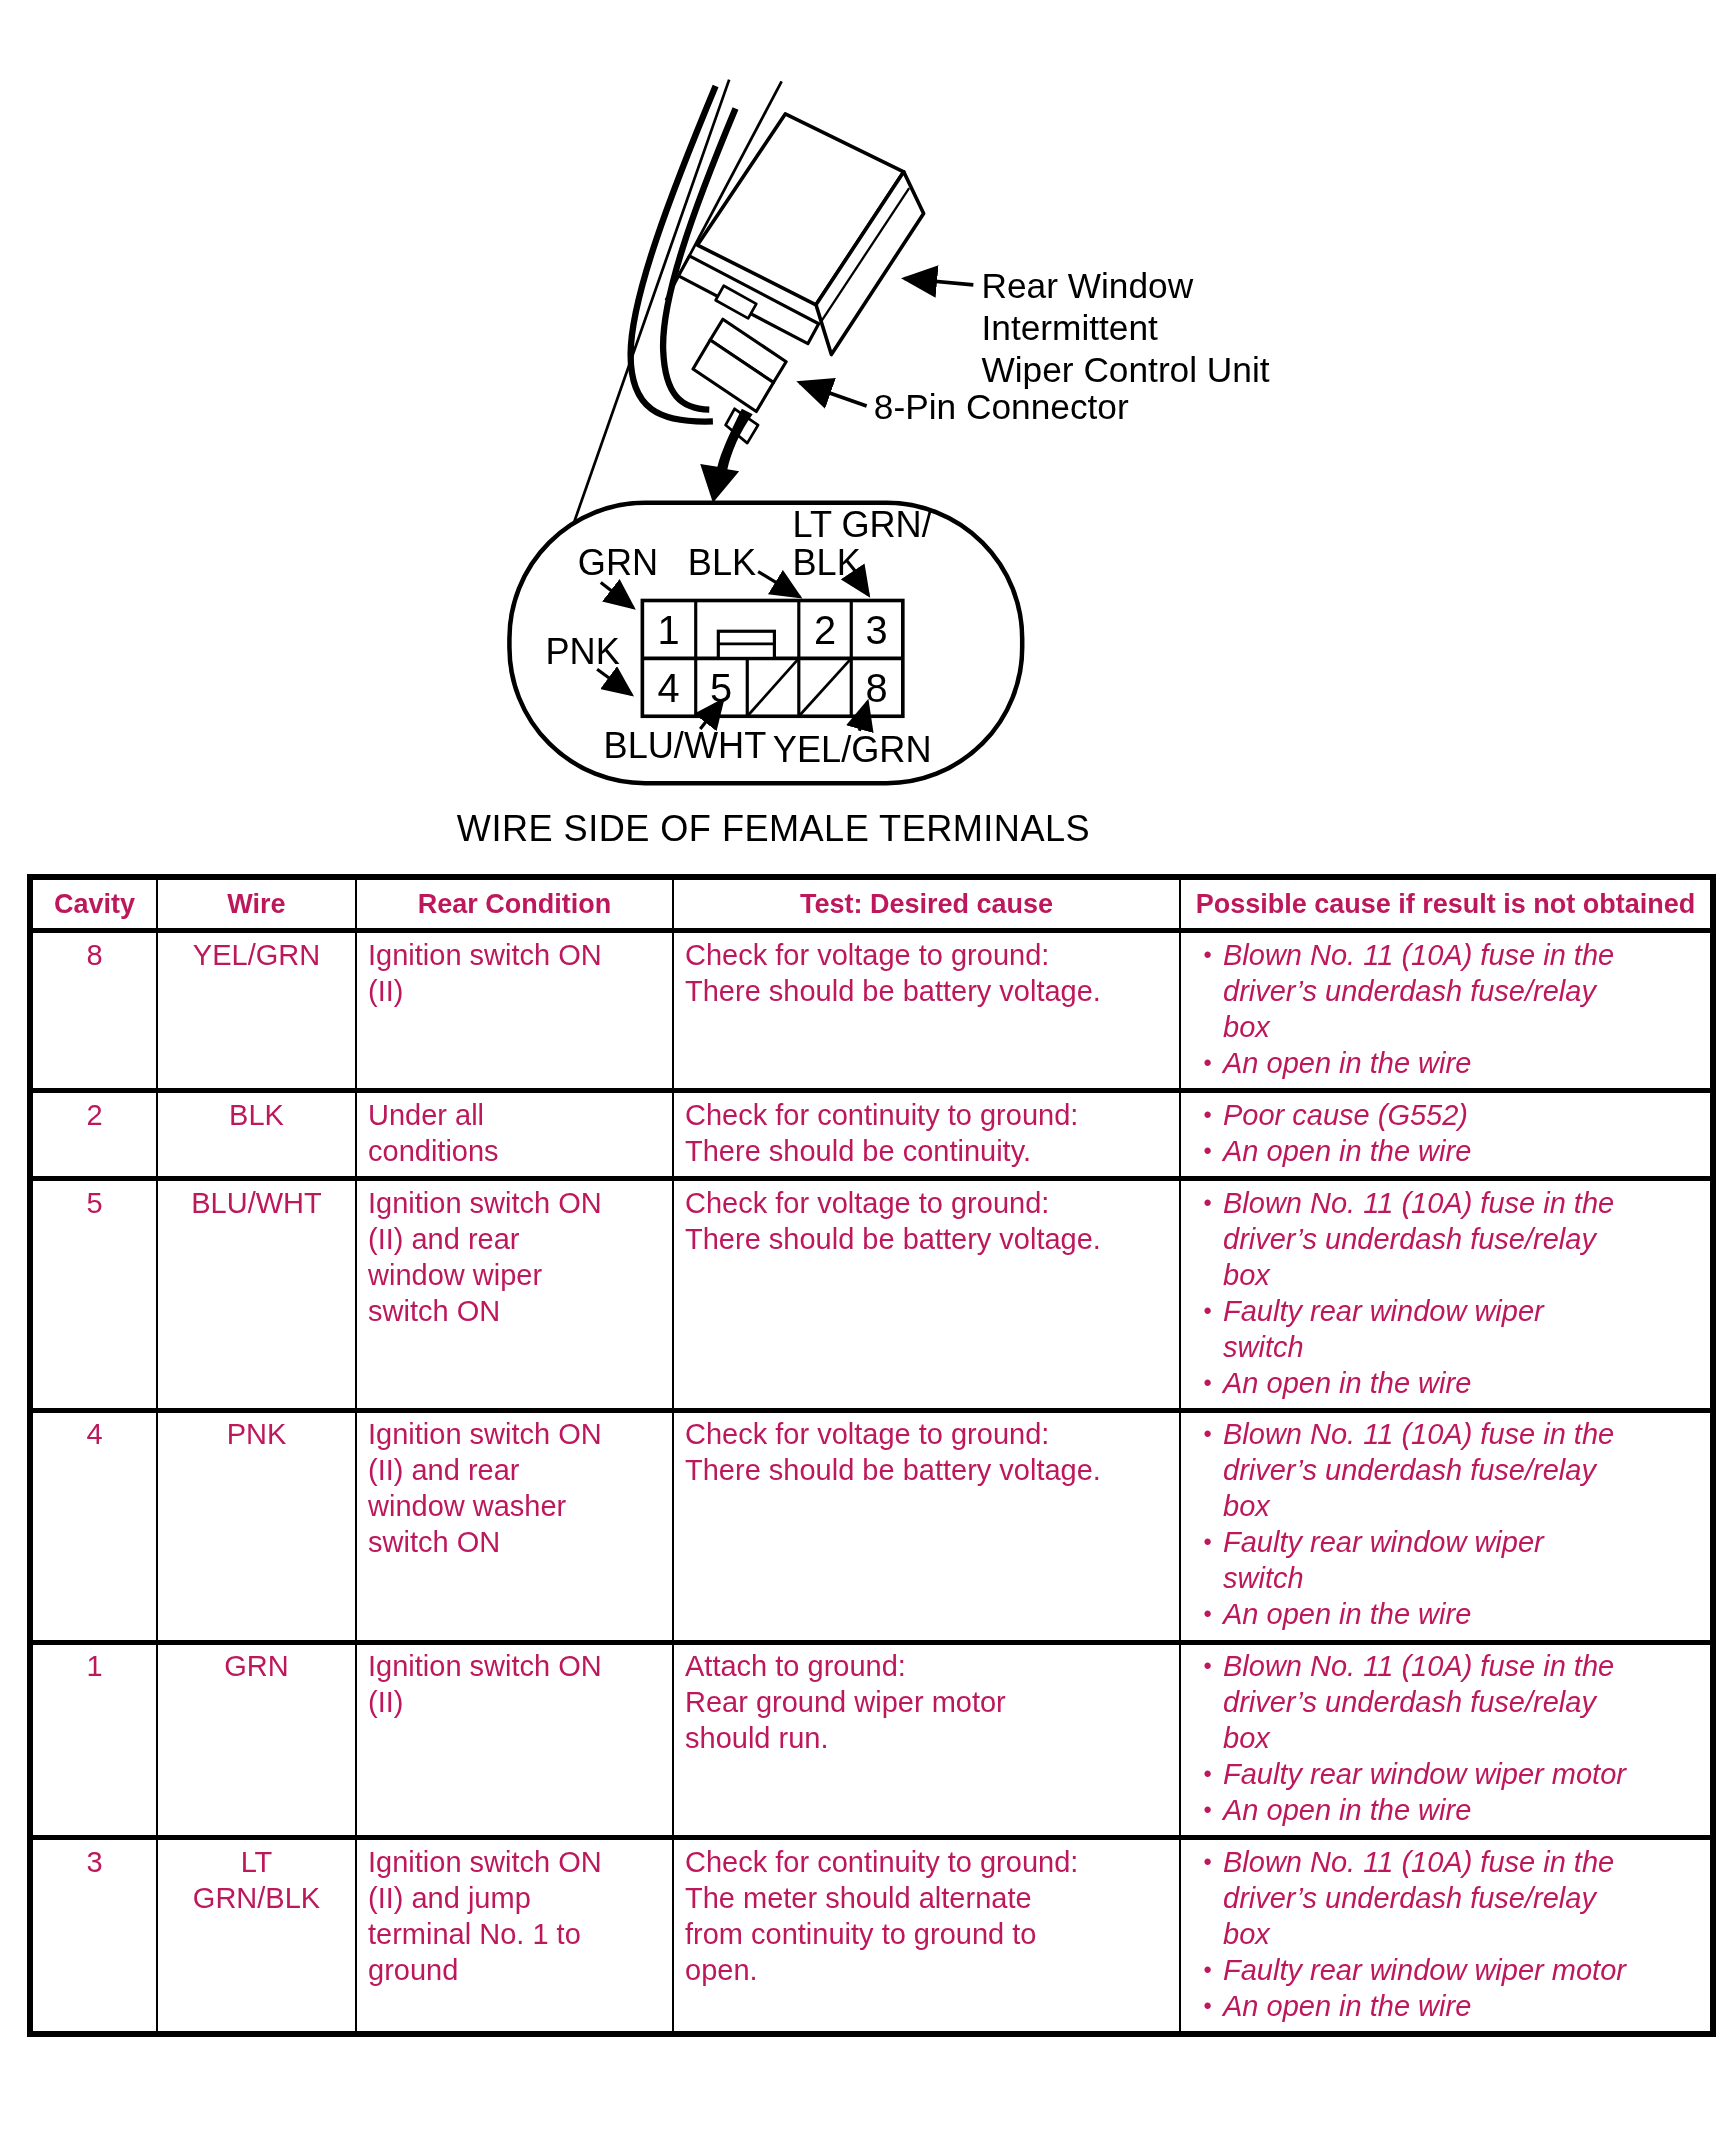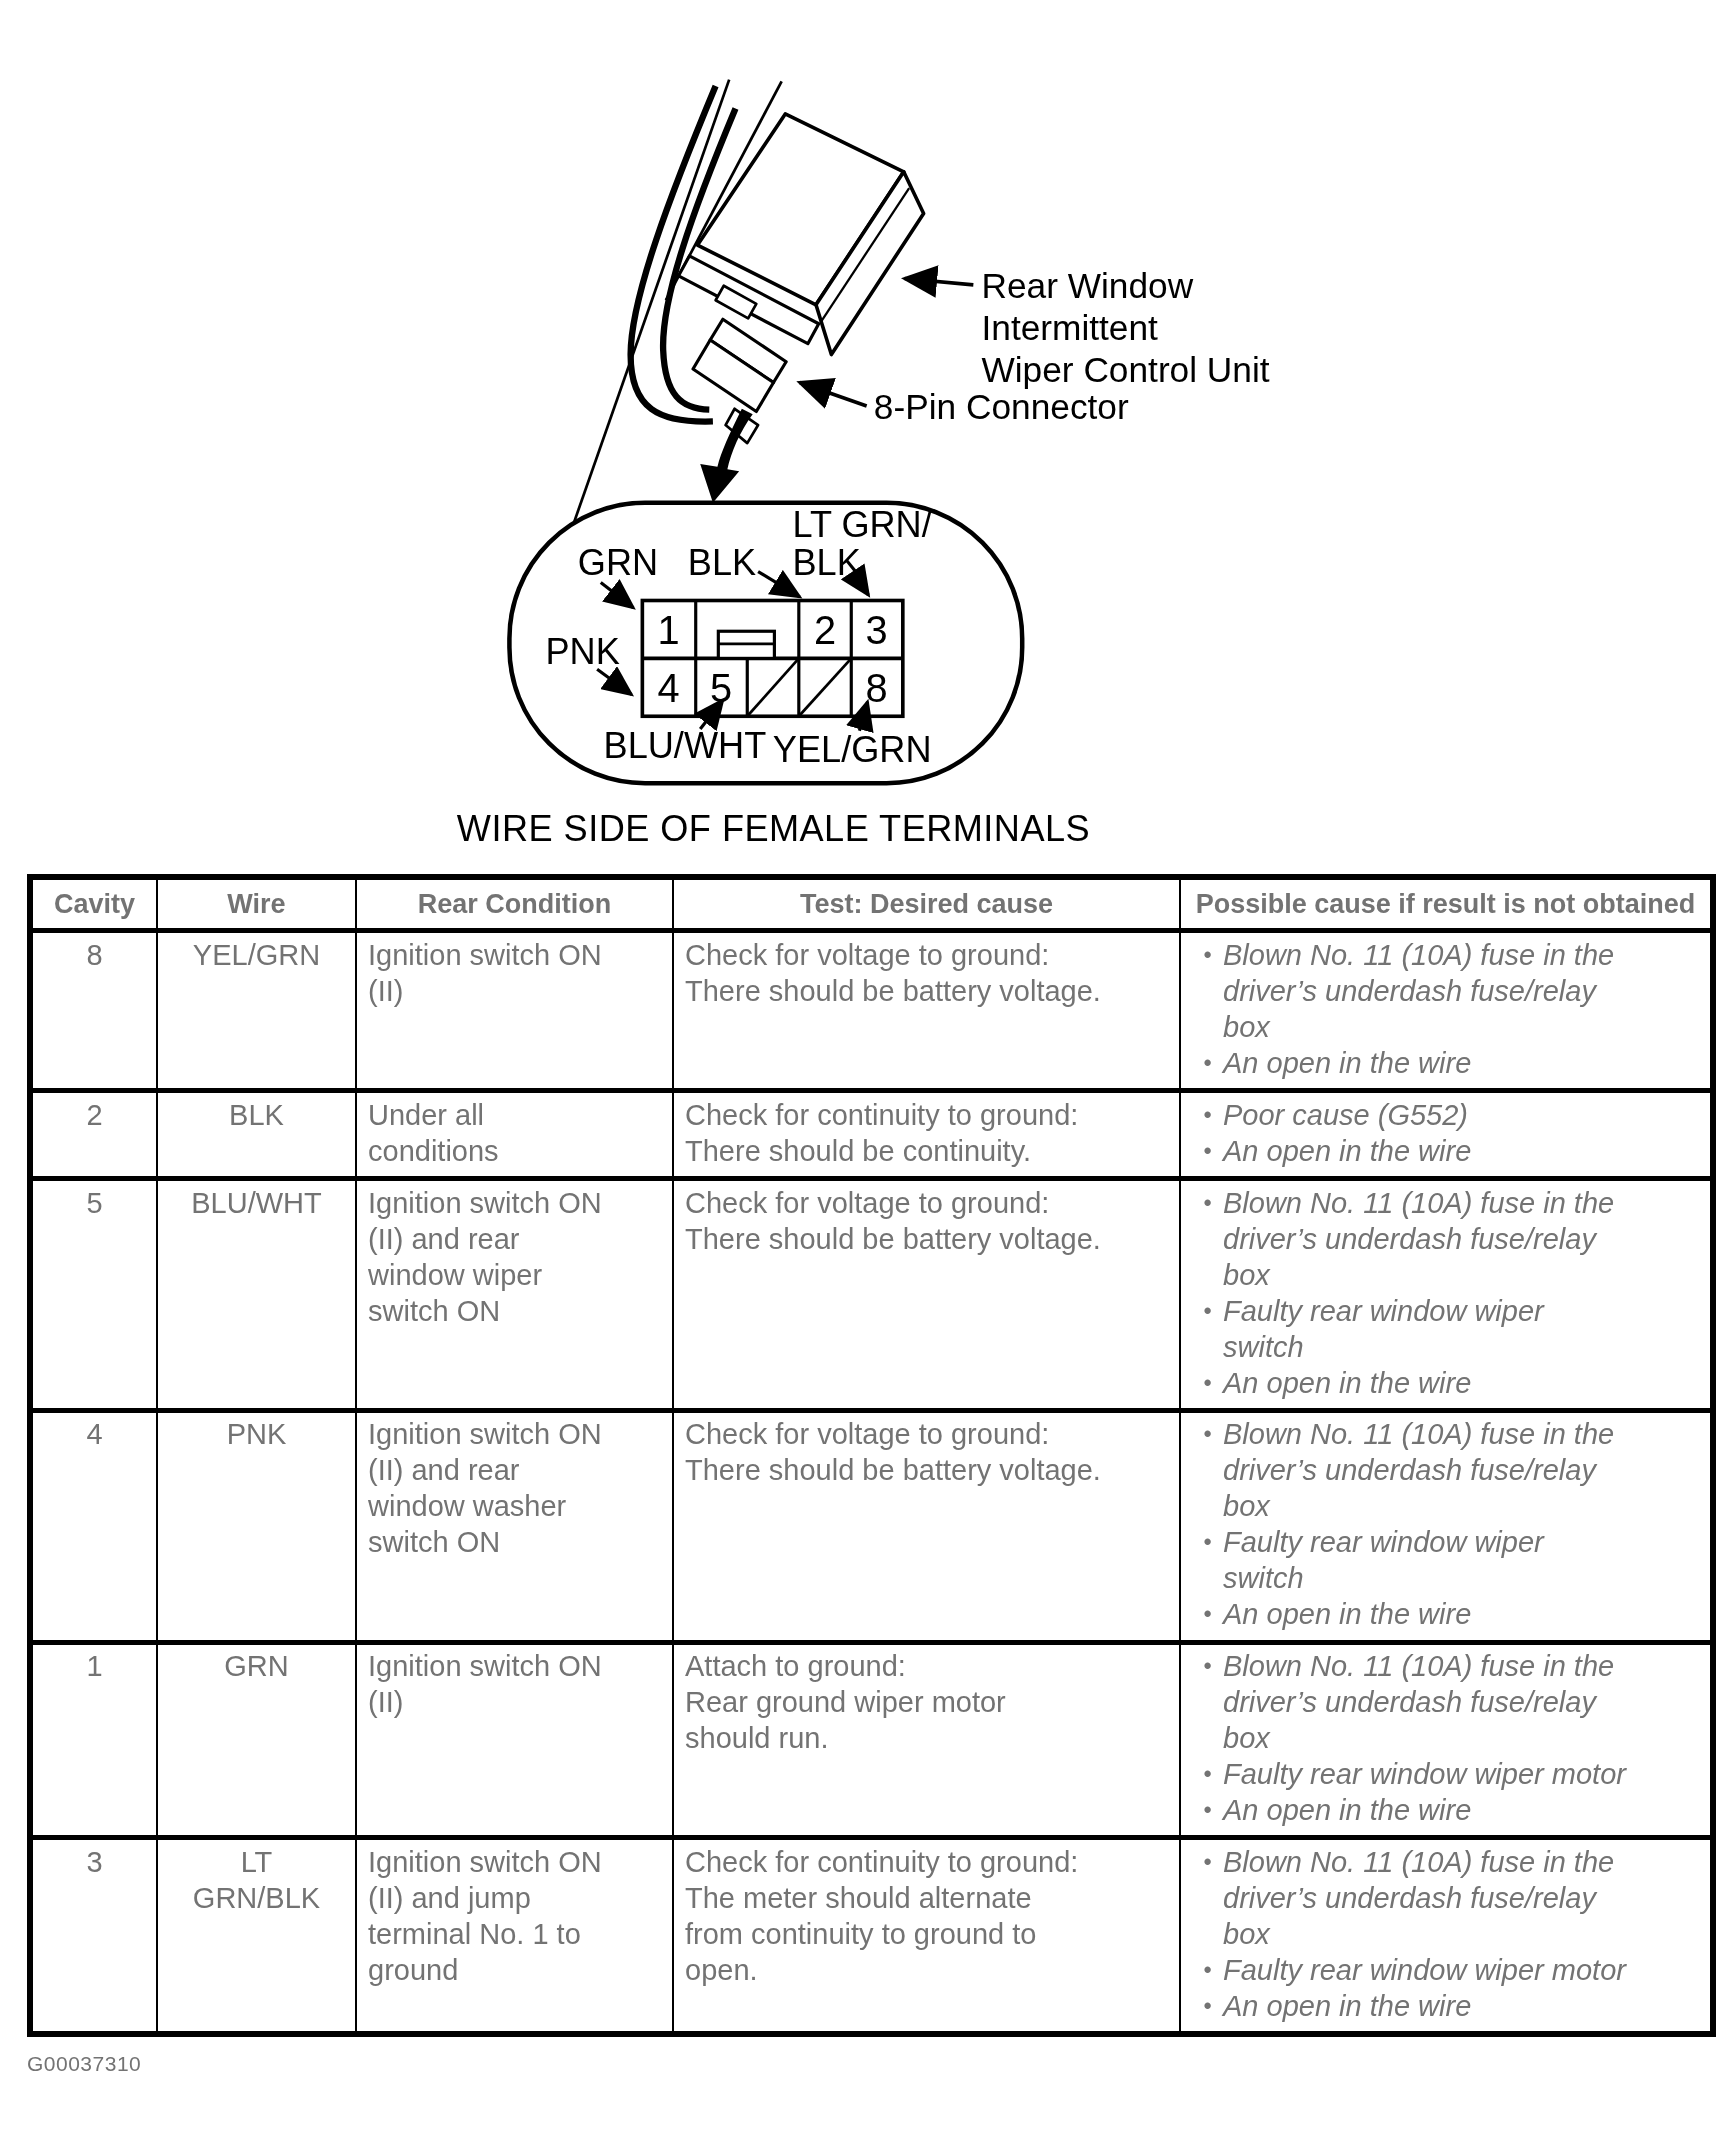--- a/index.html
+++ b/index.html
@@ -1,21 +1,21 @@
 <!DOCTYPE html>
 <html style="font-size:14.5px"><head>
 <meta charset="utf-8">
 <style>
   html,body{margin:0;padding:0;background:#fff;}
   .page{
     position:relative;
     width:1736px;height:2138px;
     background:#fff;
     font-family:"Liberation Sans",sans-serif;
-    color:#737373;
+    color:#be185d;
     overflow:hidden;
   }
   svg text{font-family:"Liberation Sans",sans-serif;fill:#000;}
   .lbl{font-size:40px;}
   .pin-num{font-size:44px;}
   .callout{font-size:39px;}
   .caption{font-size:40px;letter-spacing:0.5px;}
 
   .table-wrap{position:absolute;left:27px;top:874px;width:1650px;}
   table.test{
@@ -309,17 +309,16 @@
               </div>
               <div class="cause">
                 <span class="bullet">•</span>
                 <span class="cause-text">An open in the wire</span>
               </div>
             </td>
           </tr>
         </tbody>
     </table>
 
-    <div class="figure-id">G00037310</div>
   </div>
 
 </div>
 
 
 </body></html>

